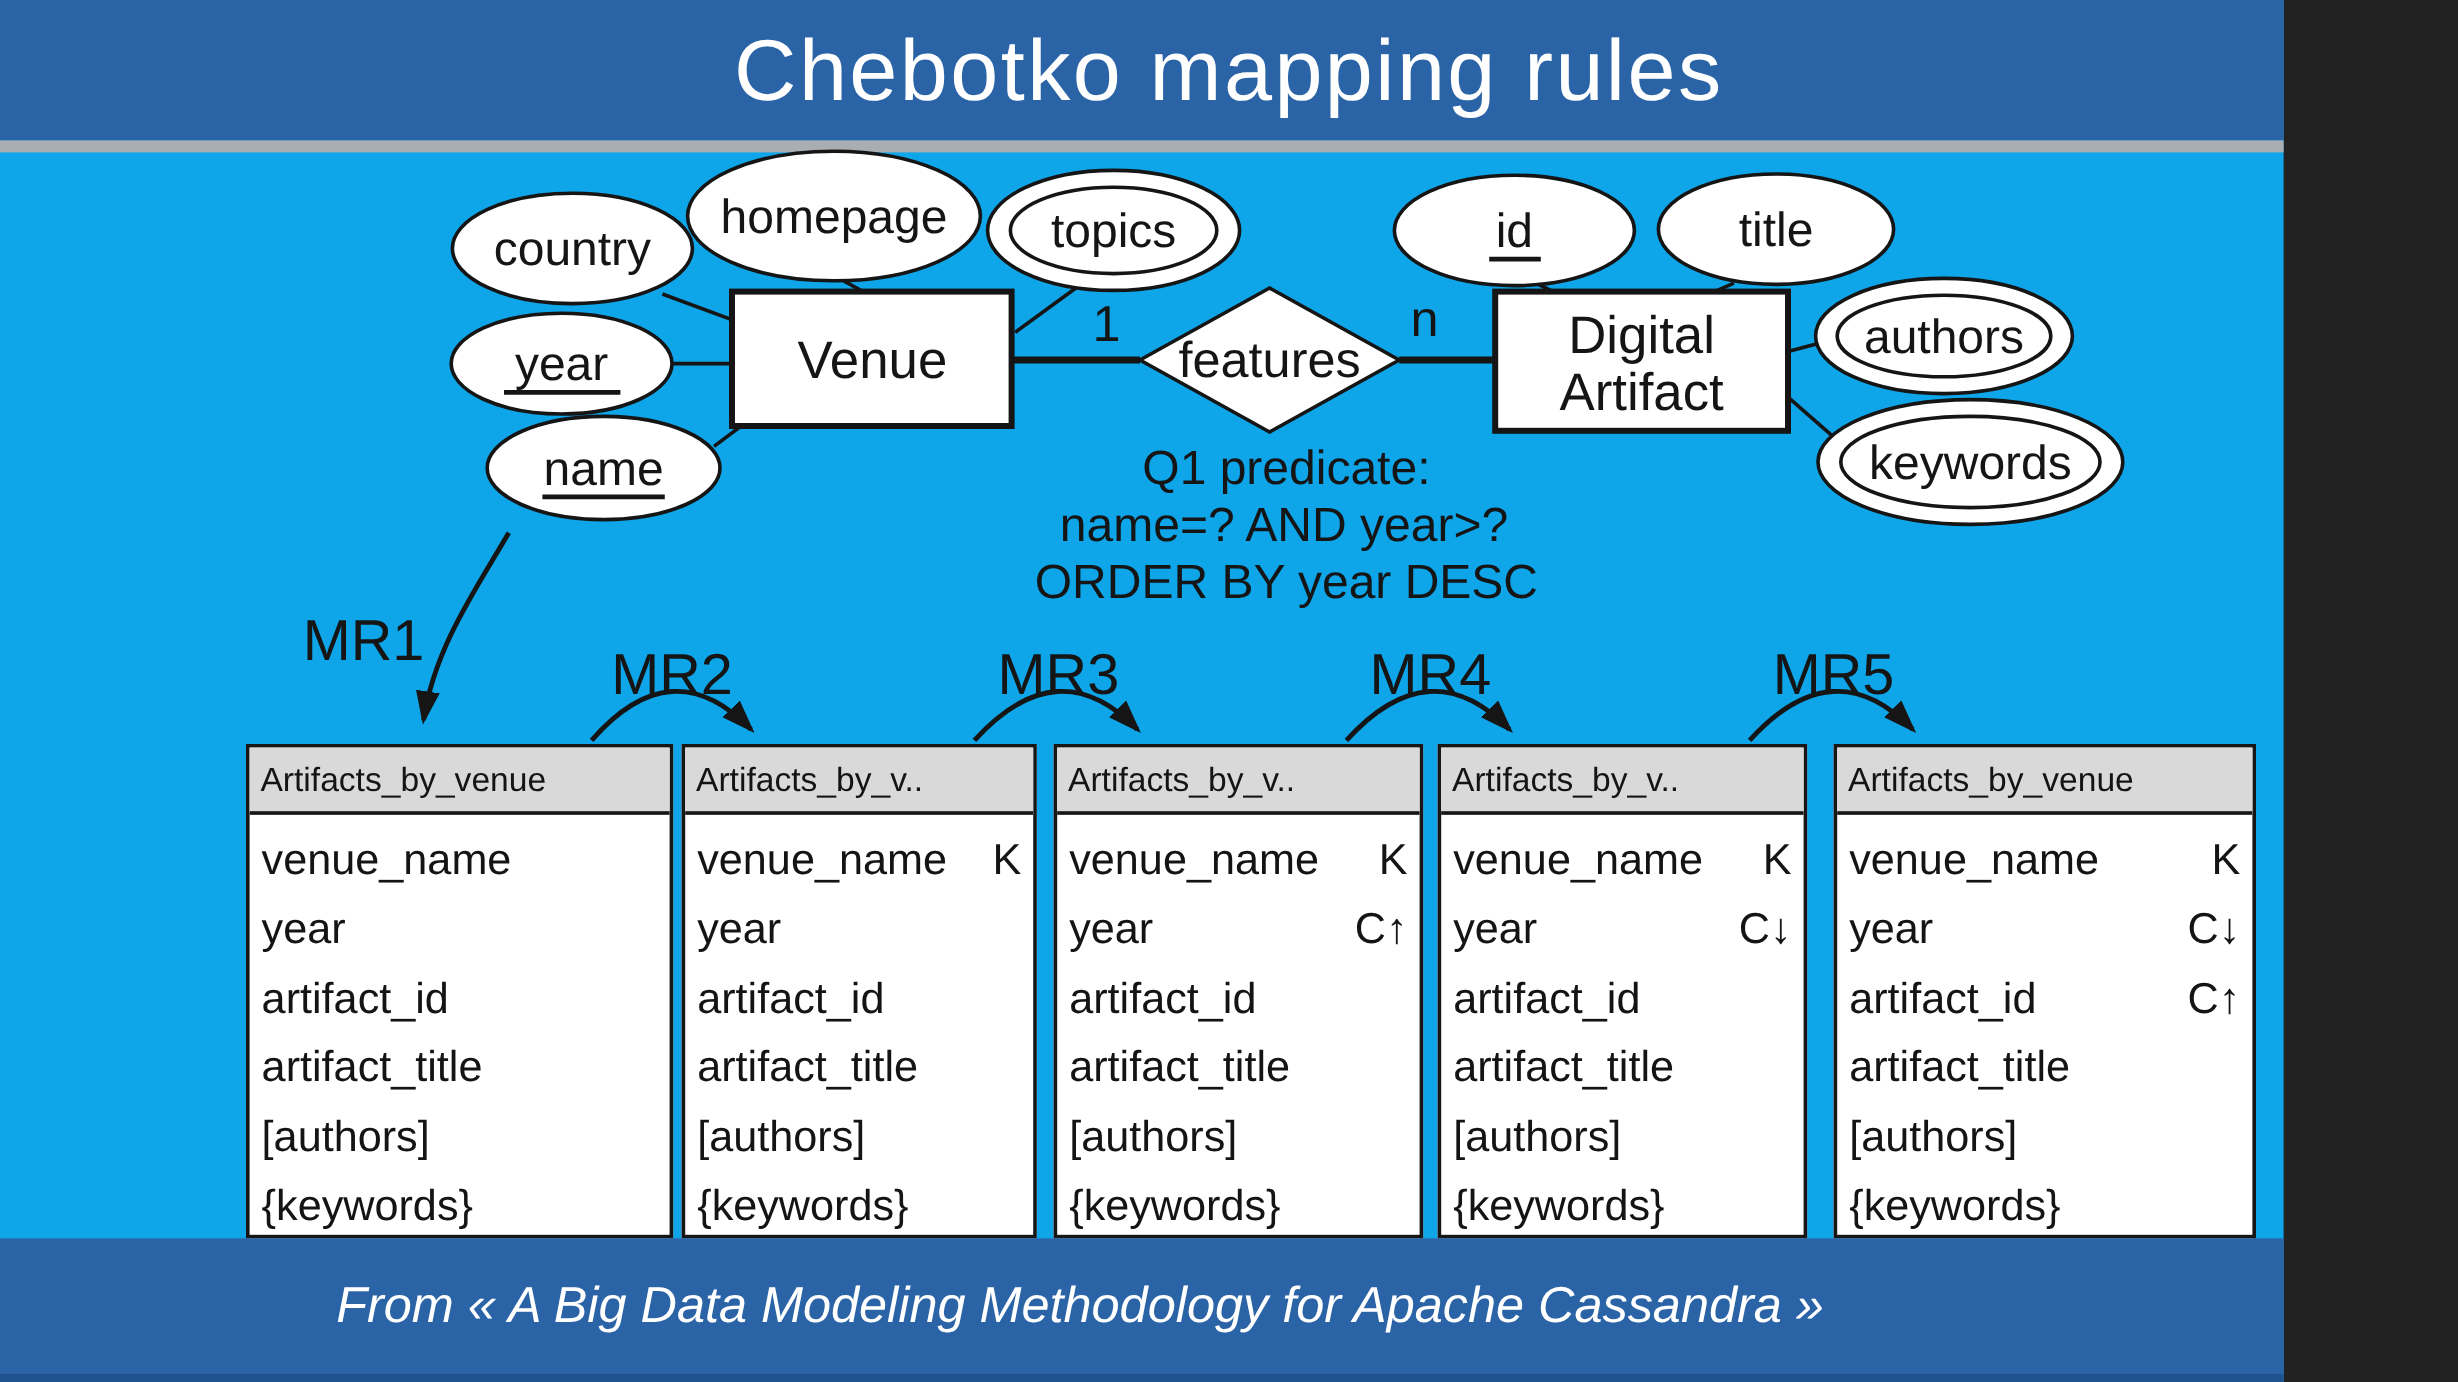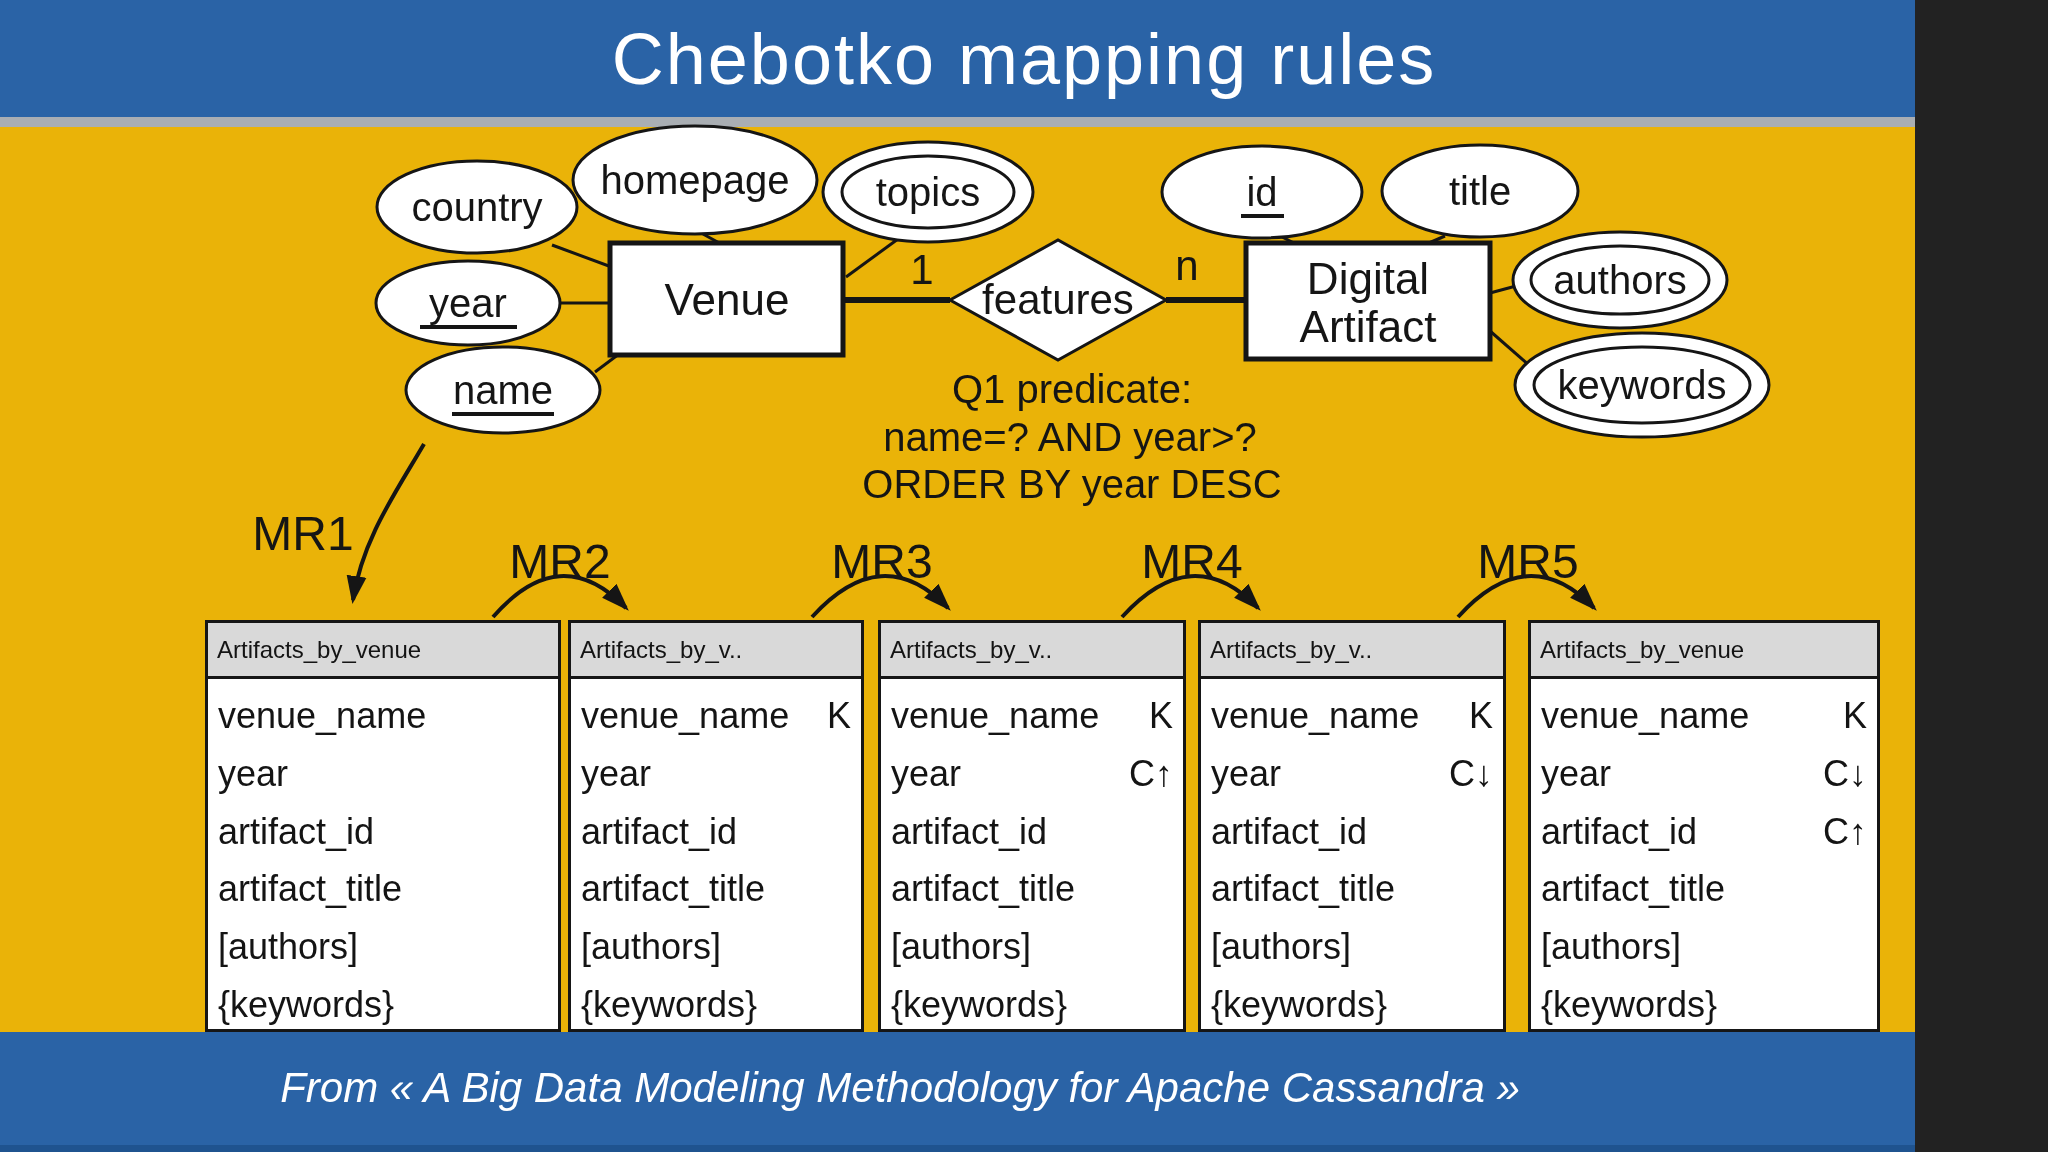--- a/index.html
+++ b/index.html
@@ -1,17 +1,17 @@
 <!DOCTYPE html>
 <html><head>
 <meta charset="utf-8">
 <style>
   html,body{margin:0;padding:0;background:#222;}
-  .slide{position:relative;width:1903px;height:1152px;background:#eab308;overflow:hidden;
-         font-family:"Liberation Sans",sans-serif;padding-left:12px;}
+  .slide{position:relative;width:1903px;height:1152px;background:#0ea5e9;overflow:hidden;
+         font-family:"Liberation Sans",sans-serif;}
   
   .topbar{position:absolute;left:0;top:0;width:2048px;height:117px;background:#2a63a6;
           display:flex;align-items:center;justify-content:center;}
   .topbar .title{color:#ffffff;font-size:72px;letter-spacing:2px;font-weight:400;}
   .top-divider{position:absolute;left:0;top:117px;width:2048px;height:10px;background:#a9aeb3;}
   
   .botbar{position:absolute;left:0;top:1032px;width:2048px;height:120px;background:#2a63a6;font-style:italic;}
   .botbar .footer-text{position:absolute;left:0;top:0;width:1800px;height:112px;
           display:flex;align-items:center;justify-content:center;color:#ffffff;font-size:42px;}
   .bot-edge{position:absolute;left:0;bottom:0;width:2048px;height:7px;background:#1f538f;}
@@ -27,21 +27,21 @@
   .rel-label{font-size:42px;text-anchor:middle;}
   .card-label{font-size:42px;text-anchor:middle;}
   .note-label{font-size:40px;text-anchor:middle;}
   .mr-label{font-size:48px;text-anchor:middle;}
   .underline{stroke:#151515;stroke-width:4;}
   .maparrow{stroke:#151515;stroke-width:4;fill:none;}
   
   .tbl{position:absolute;top:620px;height:412px;background:#fff;border:3px solid #161616;
        box-sizing:border-box;display:flex;flex-direction:column;color:#141414;}
   .tbl-header{height:53px;flex:0 0 53px;background:#d9d9d9;border-bottom:3px solid #161616;
-       display:flex;align-items:center;padding:0 9px;font-size:24px;white-space:nowrap;overflow:hidden;}
+       display:flex;align-items:center;padding:0 9px;font-size:28px;white-space:nowrap;overflow:hidden;}
   .tbl-body{flex:1;display:flex;flex-direction:column;justify-content:space-around;padding:2px 0;}
   .tbl-row{display:flex;justify-content:space-between;align-items:center;padding:0 10px;font-size:36px;margin-top:13px;}
   .tbl-row .rk{font-size:36px;}
   .t1{left:205px;width:356px;}
   .t2{left:568px;width:296px;}
   .t3{left:878px;width:308px;}
   .t4{left:1198px;width:308px;}
   .t5{left:1528px;width:352px;}
 </style>
 </head>

